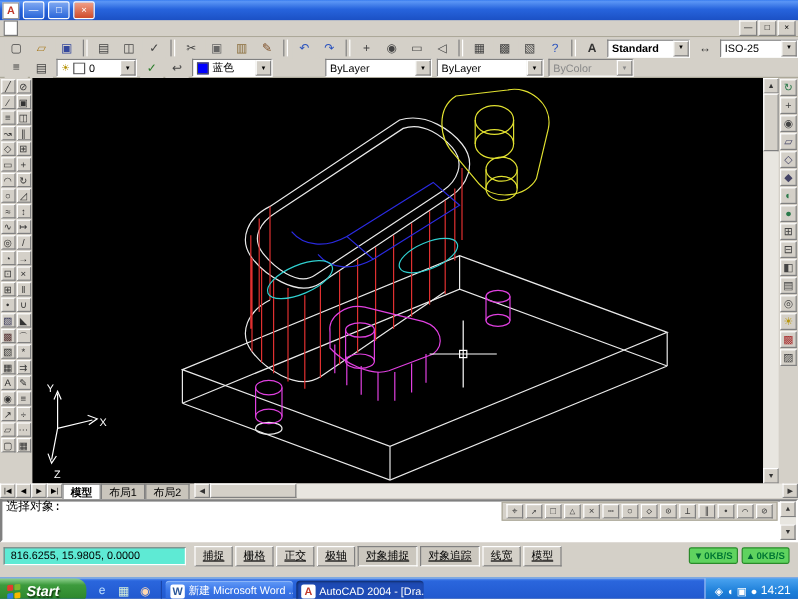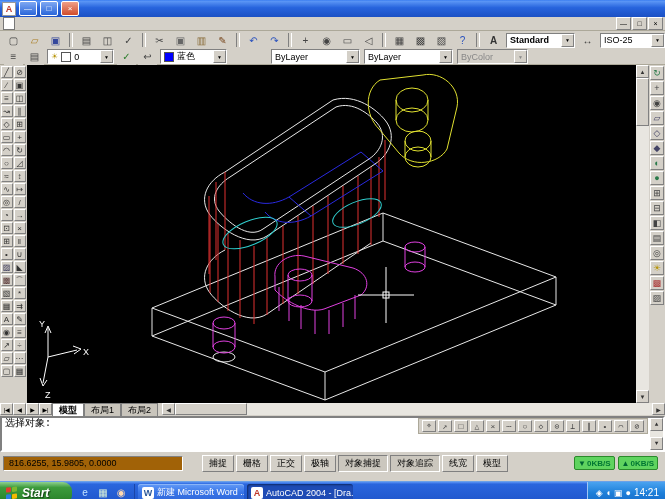--- a/index.html
+++ b/index.html
@@ -61,21 +61,21 @@
 
   
   .cmd{position:absolute;top:416px;left:0;width:665px;height:36px;background:#fff;border:2px solid;border-color:#808080 #fff #fff #808080;box-sizing:border-box;font-family:"Liberation Mono",monospace;font-size:10px;color:#000;}
   .cmd-line{padding-left:3px;line-height:11px;white-space:nowrap;}
   .osnap-strip{position:absolute;top:0px;right:15px;height:14px;background:#d4d0c8;display:flex;align-items:center;padding:0 2px;border:1px solid #aca899;}
   .obut{width:14px;height:12px;margin:0 1px;flex:none;display:flex;align-items:center;justify-content:center;font-size:8px;color:#444;background:#d4d0c8;border:1px solid;border-color:#fff #808080 #808080 #fff;box-sizing:border-box;}
   .cmd-scroll{position:absolute;top:0;right:0;width:13px;height:32px;display:flex;flex-direction:column;background:#d4d0c8;}
 
   
   .status{position:absolute;top:452px;left:0;width:665px;height:22px;background:#d4d0c8;display:flex;align-items:center;padding:0 3px;box-sizing:border-box;font-size:9px;}
-  .coords{width:180px;height:15px;display:flex;align-items:center;padding-left:5px;box-sizing:border-box;background:#a16207;margin-right:18px;}
+  .coords{width:152px;height:15px;display:flex;align-items:center;padding-left:5px;box-sizing:border-box;background:#5eead4;margin-right:6px;}
   .toggle{height:15px;display:flex;align-items:center;padding:0 6px;margin:0 1px;background:#d4d0c8;border:1px solid;border-color:#fff #808080 #808080 #fff;white-space:nowrap;}
   .toggle.pressed{border-color:#808080 #fff #fff #808080;background:#cbc7be;}
   .nets{margin-left:auto;display:flex;gap:3px;align-items:center;padding-right:4px;}
   .net{background:#5fd35f;border:1px solid #2a8a2a;border-radius:2px;font-size:8px;font-weight:bold;color:#073;display:flex;align-items:center;gap:1px;padding:0 3px;height:12px;}
 
   .win-edge{position:absolute;top:474px;left:0;width:665px;height:3px;background:#d4d0c8;}
 
   
   .taskbar{position:absolute;top:481px;left:0;width:665px;height:22px;display:flex;align-items:center;
     background:linear-gradient(180deg,#5a93f5 0%,#2a66dd 10%,#2159cf 80%,#16409f 100%);border-top:1px solid #6ba1e7;box-sizing:border-box;}
@@ -597,21 +597,21 @@
       </div>
     <div class="cmd-scroll">
       <div class="sbtn">▲</div>
       <div class="strack"></div>
       <div class="sbtn">▼</div>
     </div>
   </div>
 
   <div class="status">
     <div class="coords sunken">816.6255, 15.9805, 0.0000</div>
-    <span id="toggles" style="display:flex;">
+    <span id="toggles" style="display:flex;text-decoration:underline;">
         <div class="toggle">捕捉</div>
         <div class="toggle">栅格</div>
         <div class="toggle">正交</div>
         <div class="toggle">极轴</div>
         <div class="toggle pressed">对象捕捉</div>
         <div class="toggle pressed">对象追踪</div>
         <div class="toggle">线宽</div>
         <div class="toggle">模型</div>
       </span>
     <div class="nets">

